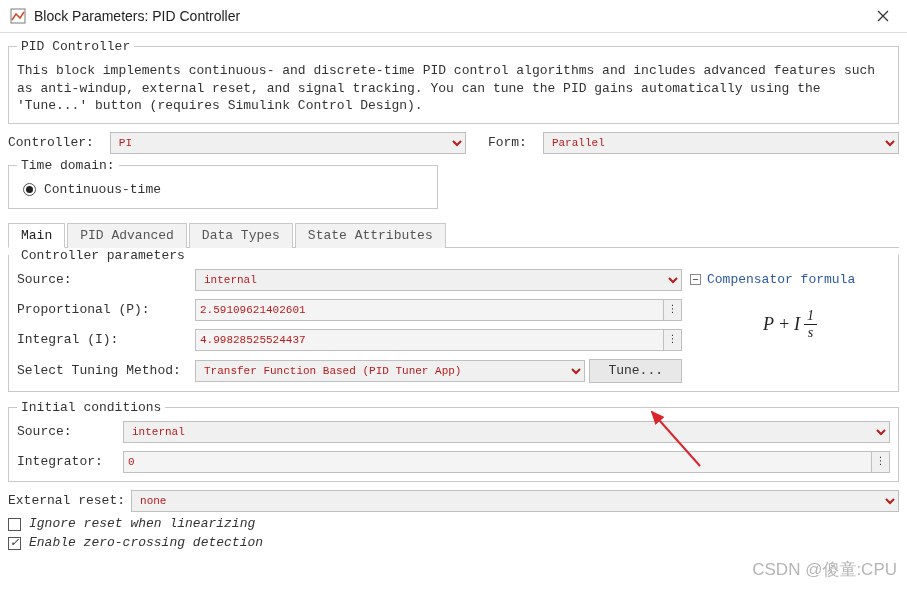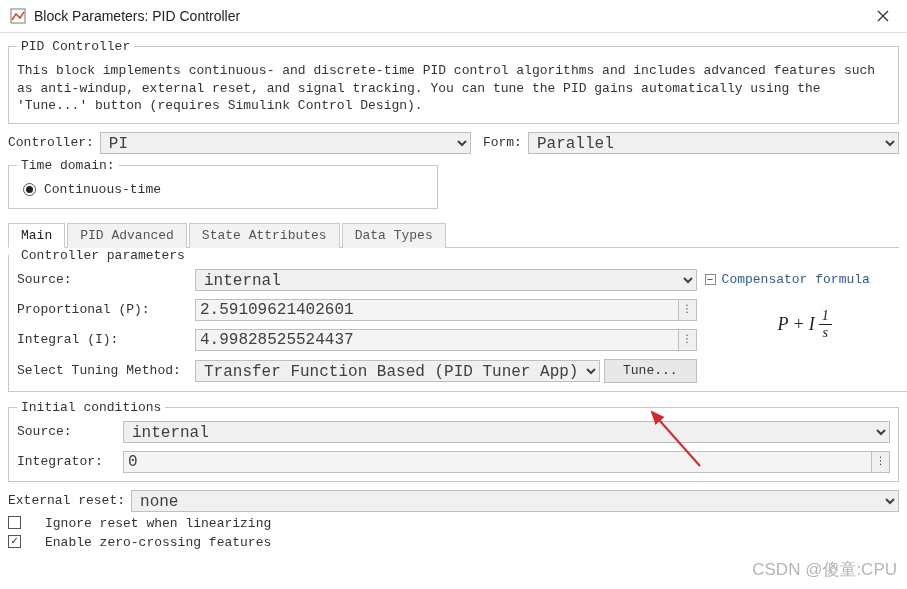--- a/index.html
+++ b/index.html
@@ -41,30 +41,30 @@
   fieldset {
     border: 1px solid #c9c9c9;
     padding: 6px 8px 8px 8px;
     margin: 4px 0 8px 0;
   }
   legend {
     padding: 0 4px;
     color: #333;
   }
   .desc { color: #333; line-height: 1.35; margin: 2px 0 0 0; }
-  .row { display: flex; align-items: center; gap: 6px; margin: 4px 0; justify-content: center; }
+  .row { display: flex; align-items: center; gap: 16px; margin: 4px 0; justify-content: center; }
   .row label { white-space: nowrap; }
   select, input[type=text] {
     font-family: inherit;
-    font-size: 16px;
+    font-size: 11px;
     border: 1px solid #bfbfbf;
     background: #f4f4f4;
     height: 22px;
     padding: 1px 4px;
-    color: #404040;
+    color: #b91c1c;
   }
   select { background: #f0f0f0; }
   .combo-wide { flex: 1; }
   .tabs {
     display: flex;
     border-bottom: 1px solid #c9c9c9;
     margin-top: 14px;
   }
   .tab {
     padding: 4px 12px;
@@ -151,21 +151,21 @@
     background:#fff;
     font-size: 11px; line-height:0; color:#222;
   }
   .ic-grid {
     display:grid;
     grid-template-columns: 100px 1fr;
     row-gap: 8px; column-gap: 6px;
     align-items:center;
   }
   .er-row { display:flex; align-items:center; gap:6px; margin: 6px 0 4px 0; }
-  .cb-row { display:flex; align-items:flex-start; gap:24px; margin: 4px 0; }
+  .cb-row { display:flex; align-items:flex-end; gap:8px; margin: 4px 0; font-style: italic; }
   .watermark {
     position:absolute; right:10px; bottom:8px;
     color:#b5b5b5; font-family: Arial, sans-serif;
     font-size:17px;
   }
   .arrow {
     position:absolute;
     left: 640px; top: 406px;
     pointer-events:none;
   }
@@ -210,22 +210,22 @@
     <legend>Time domain:</legend>
     <div class="radio-row">
       <span class="radio checked"></span>
       <span>Continuous-time</span>
     </div>
   </fieldset>
 
   <div class="tabs">
     <div class="tab active">Main</div>
     <div class="tab">PID Advanced</div>
+    <div class="tab">Data Types</div>
     <div class="tab">State Attributes</div>
-    <div class="tab">Data Types</div>
   </div>
 
   <fieldset style="border-top:none; margin-top:0;">
     <legend>Controller parameters</legend>
     <div class="cp-grid">
       <label>Source:</label>
       <div class="inp-with-btn">
         <select style="flex:1;">
           <option>internal</option>
         </select>
@@ -290,21 +290,21 @@
       <option>none</option>
     </select>
   </div>
 
   <div class="cb-row">
     <span class="checkbox"></span>
     <span>Ignore reset when linearizing</span>
   </div>
   <div class="cb-row">
     <span class="checkbox">✓</span>
-    <span>Enable zero-crossing features</span>
+    <span>Enable zero-crossing detection</span>
   </div>
 
 </div>
 
 <svg class="arrow" width="80" height="70">
   <defs>
     <marker id="ah" markerWidth="8" markerHeight="8" refX="6" refY="3" orient="auto">
       <path d="M0,0 L7,3 L0,6 Z" fill="#d9262c"></path>
     </marker>
   </defs>

